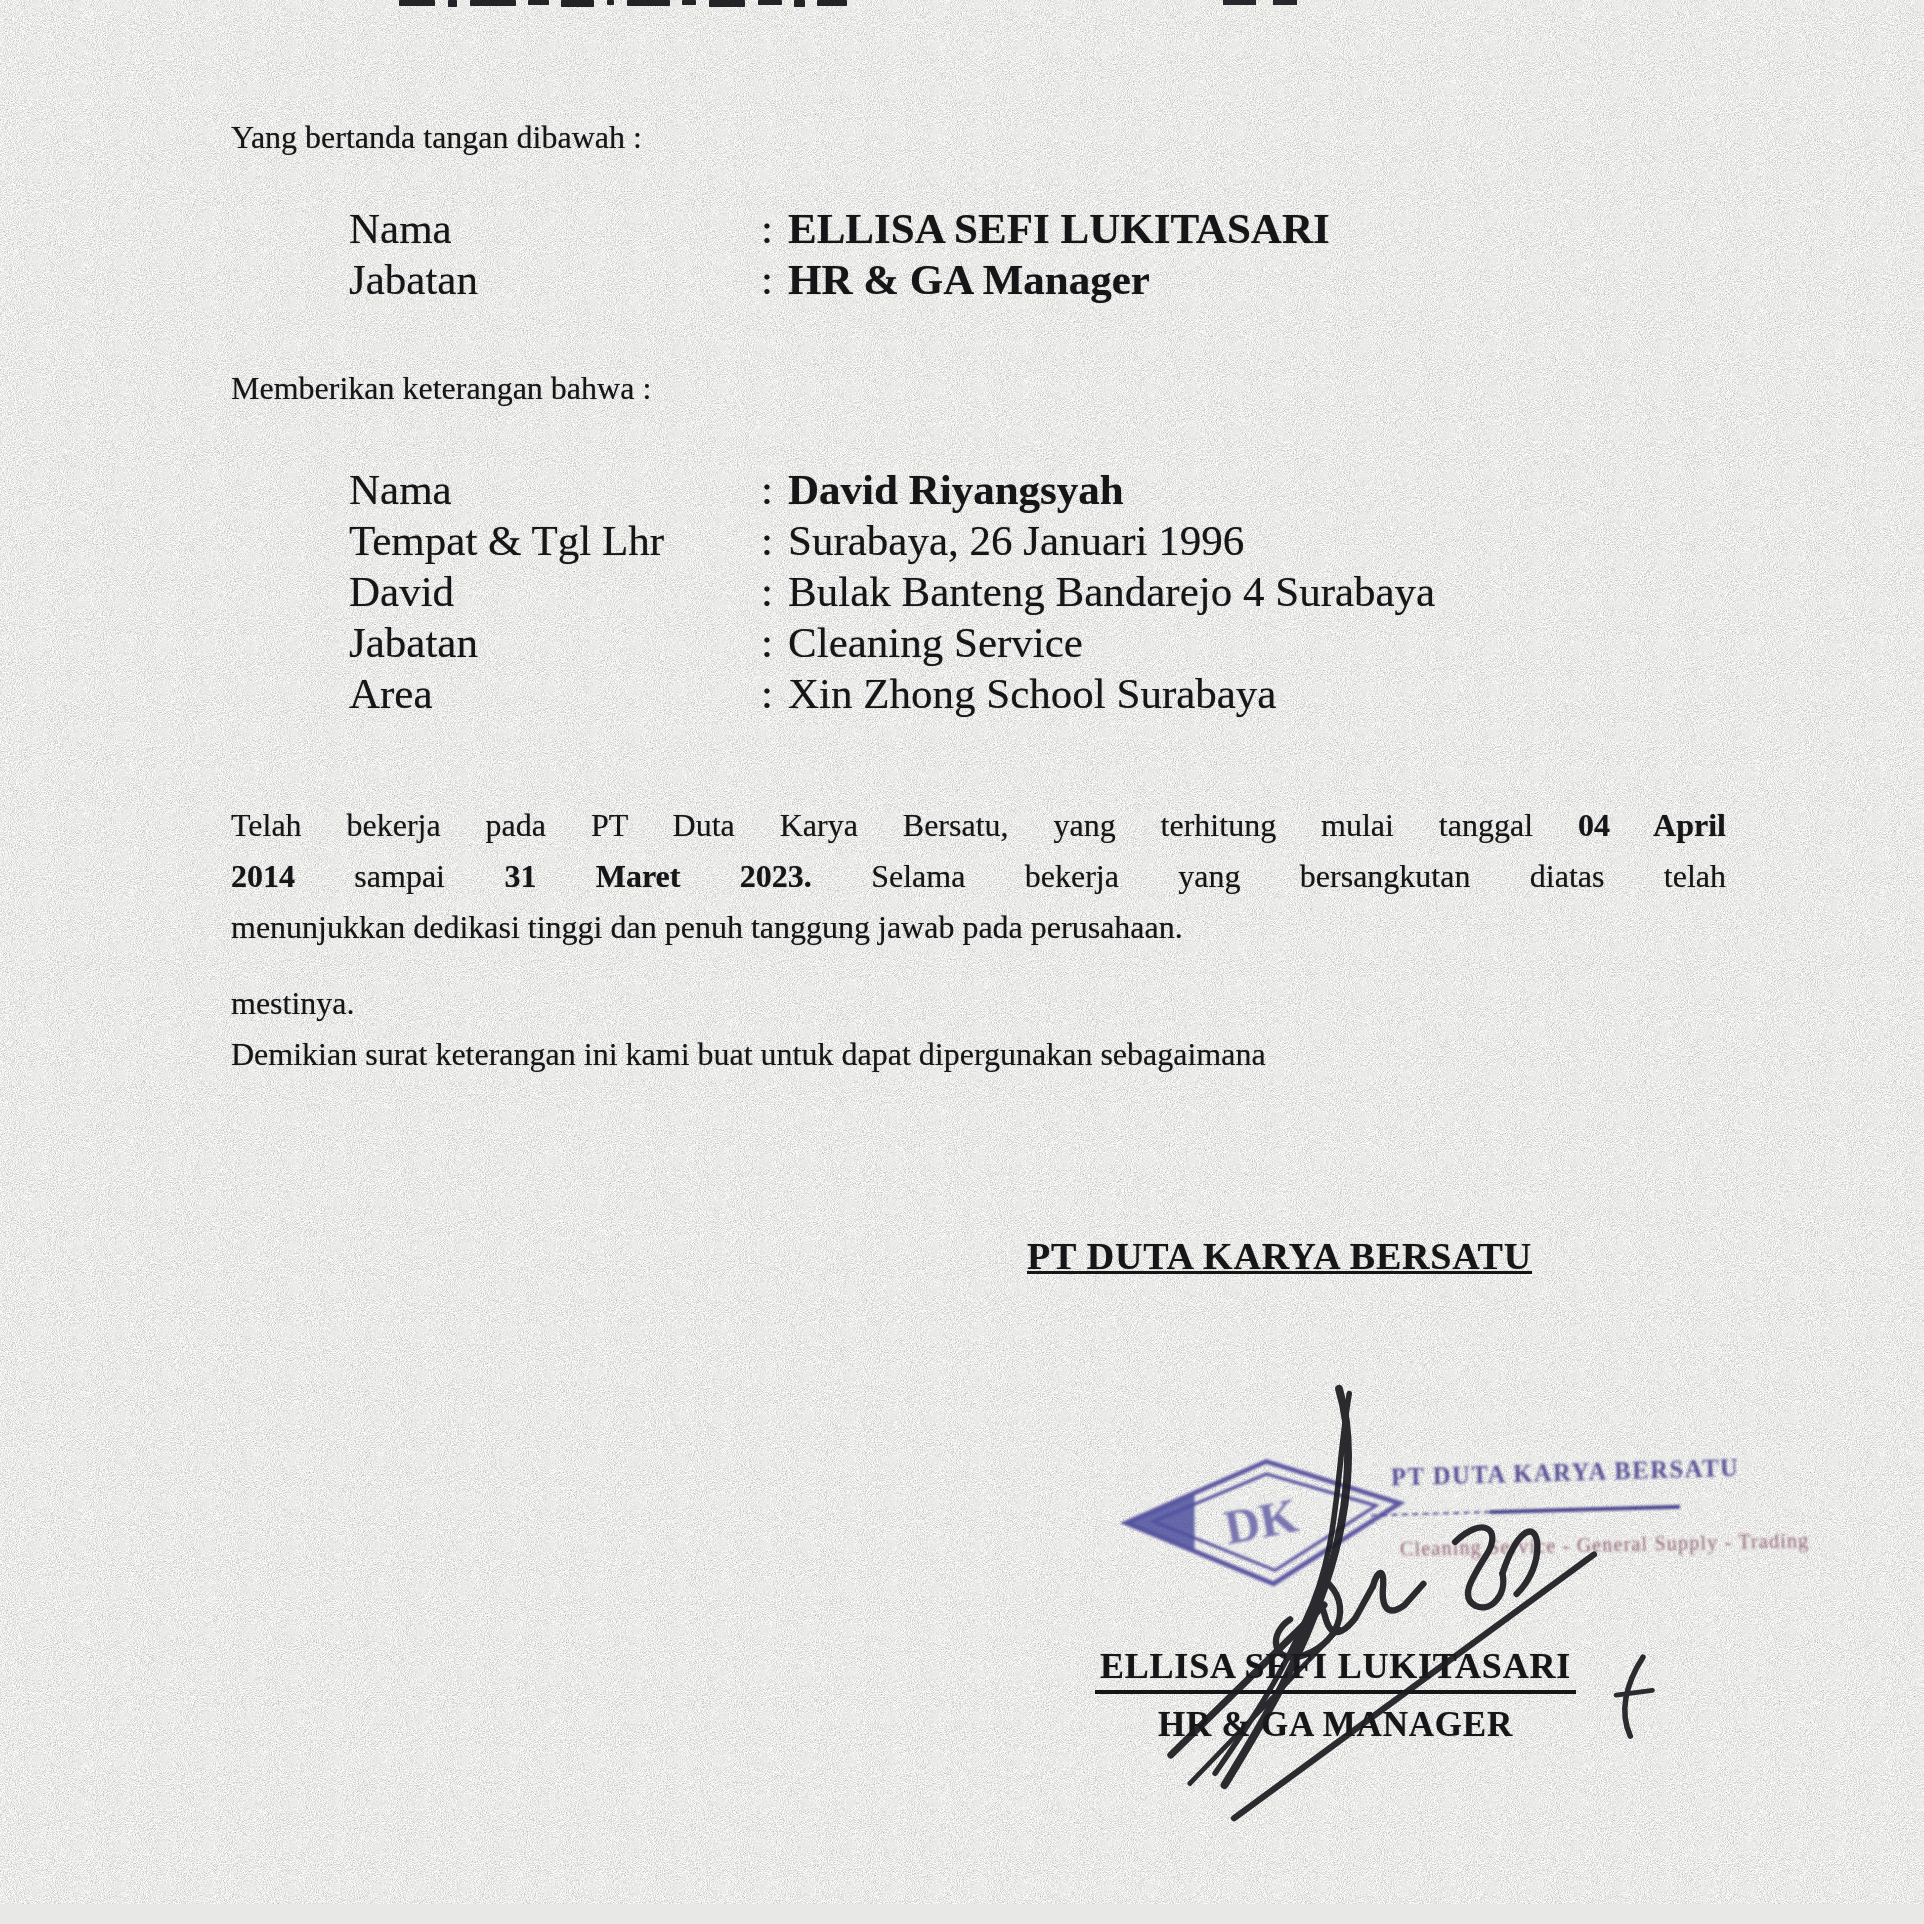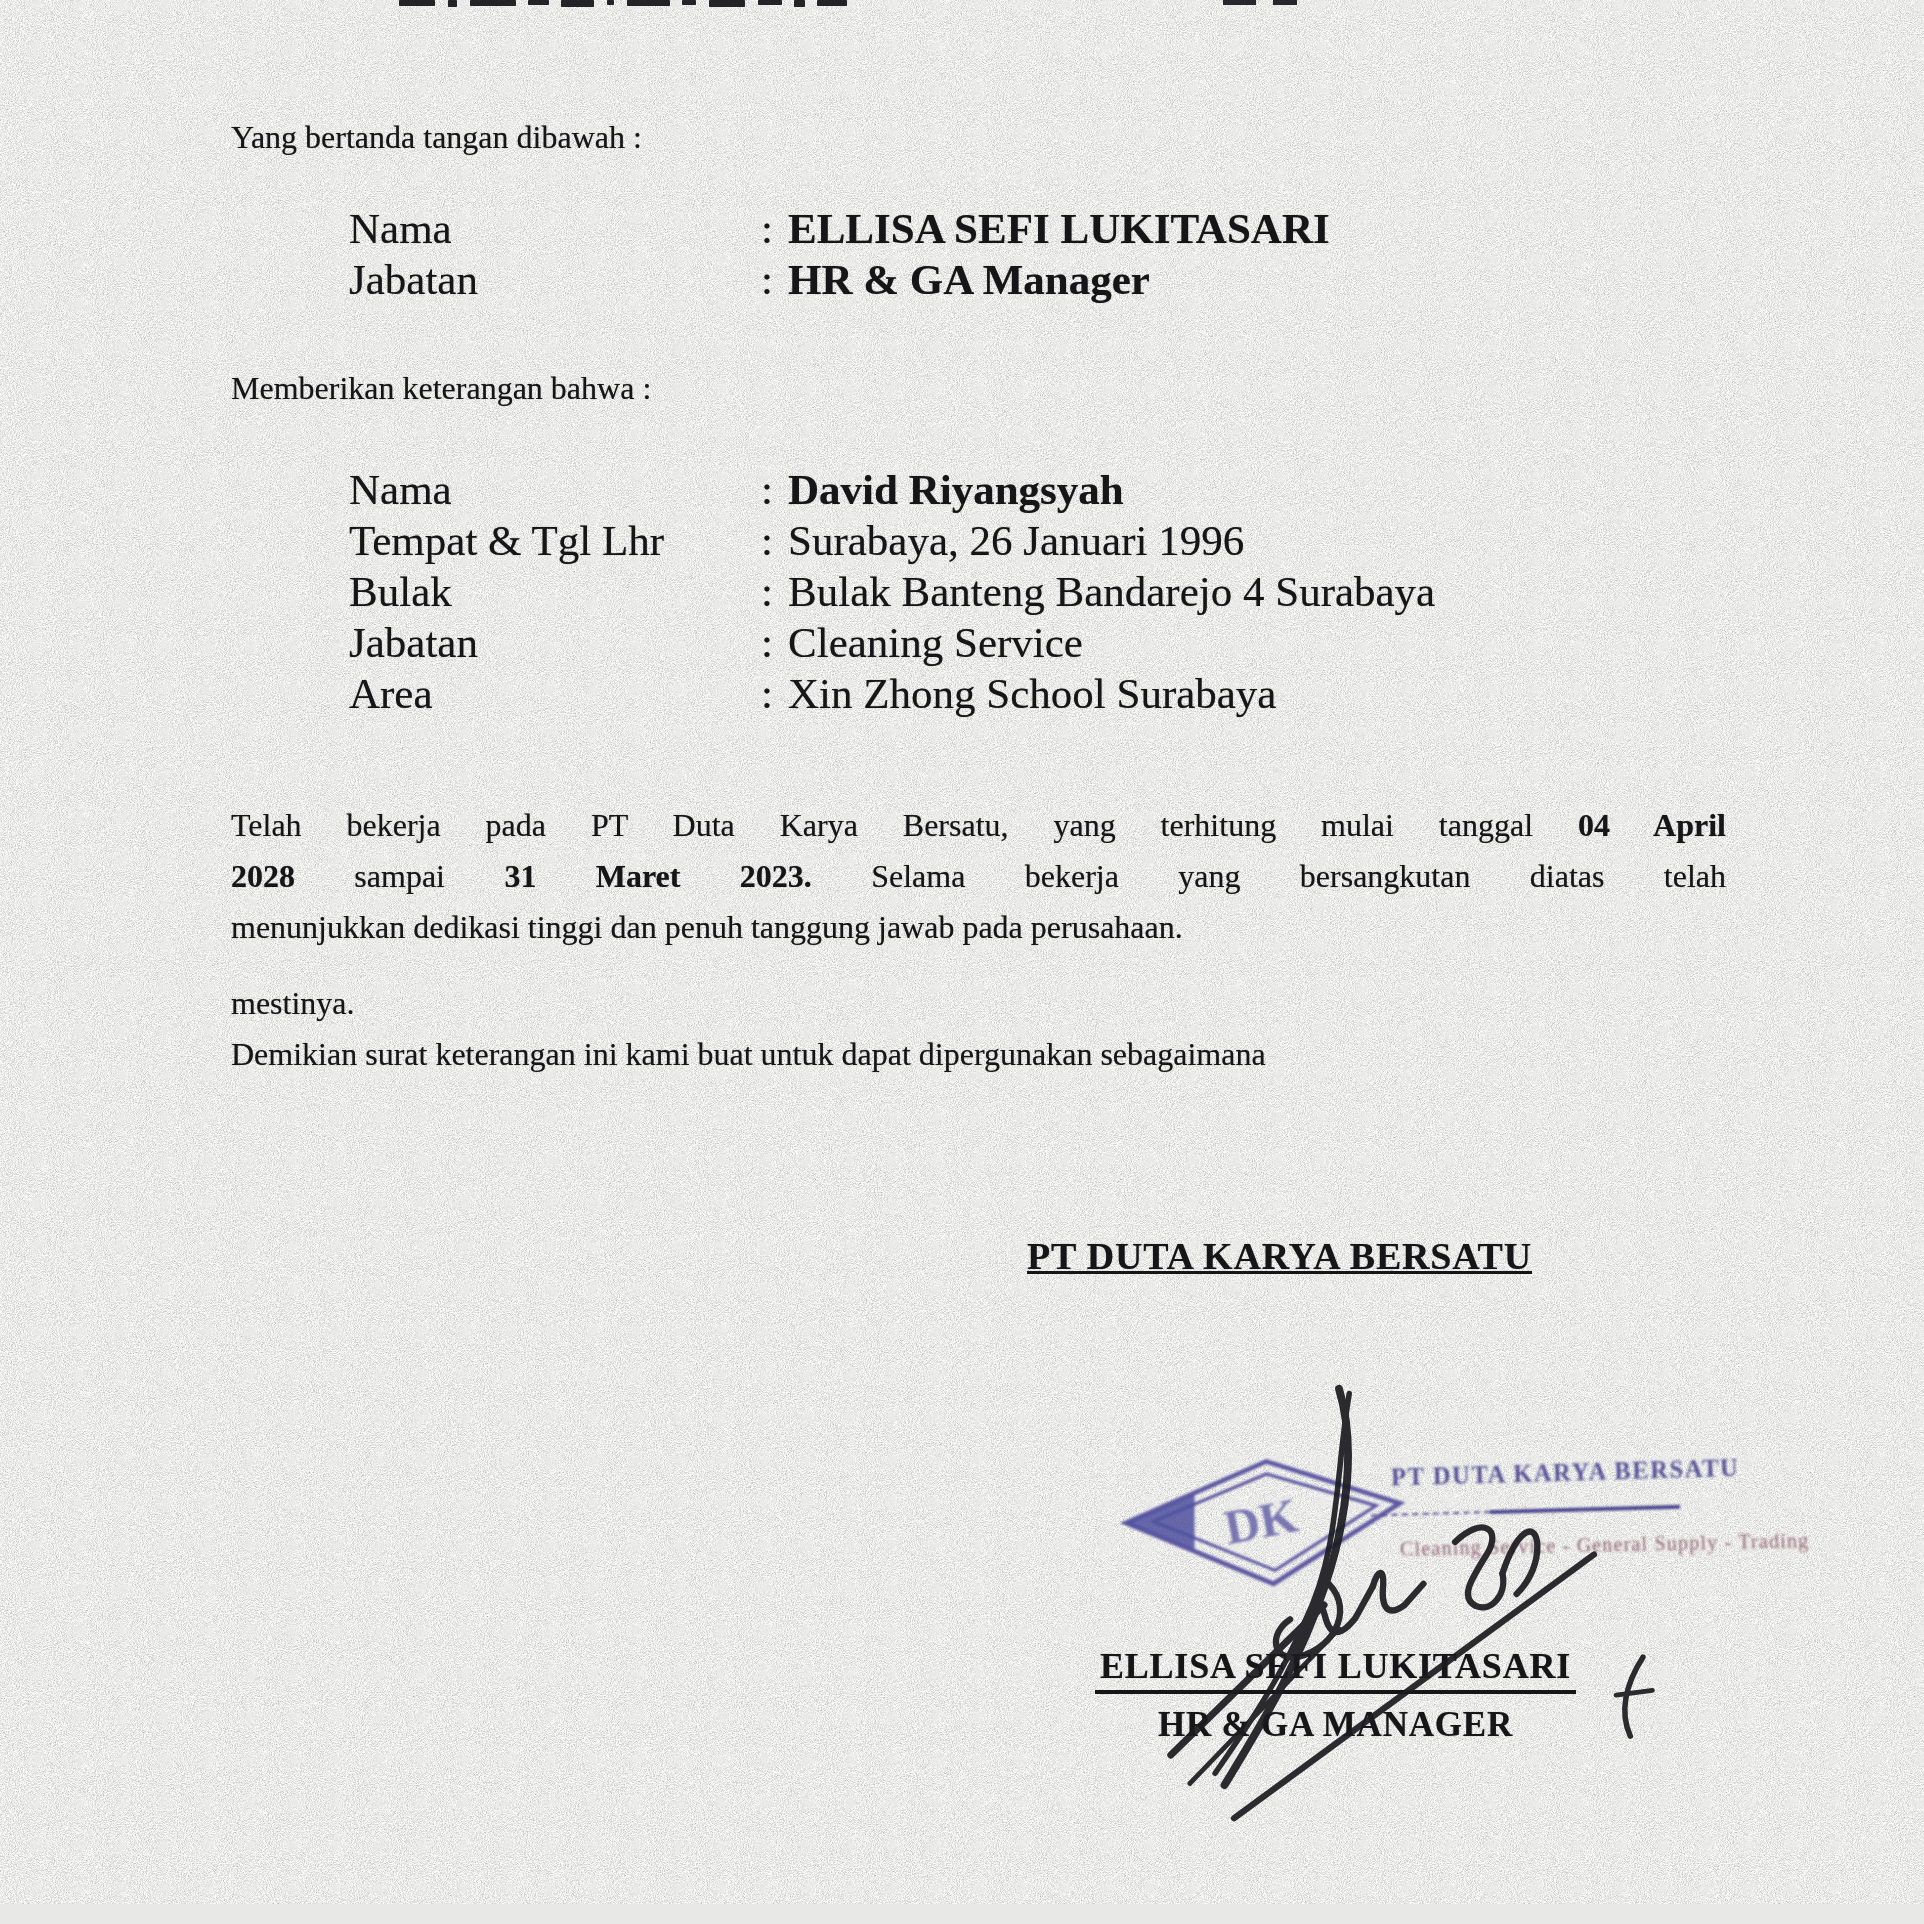--- a/index.html
+++ b/index.html
@@ -114,39 +114,39 @@
       <span class="flabel">Nama</span>
       <span class="fsep">:</span>
       <span class="fvalue bold">David Riyangsyah</span>
     </div>
     <div class="frow">
       <span class="flabel">Tempat &amp; Tgl Lhr</span>
       <span class="fsep">:</span>
       <span class="fvalue">Surabaya, 26 Januari 1996</span>
     </div>
     <div class="frow">
-      <span class="flabel">Bulak</span>
+      <span class="flabel">David</span>
       <span class="fsep">:</span>
       <span class="fvalue">Bulak Banteng Bandarejo 4 Surabaya</span>
     </div>
     <div class="frow">
       <span class="flabel">Jabatan</span>
       <span class="fsep">:</span>
       <span class="fvalue">Cleaning Service</span>
     </div>
     <div class="frow">
       <span class="flabel">Area</span>
       <span class="fsep">:</span>
       <span class="fvalue">Xin Zhong School Surabaya</span>
     </div>
   </div>
 
   <div class="para p1 ink">
       <div class="line"><span>Telah bekerja pada PT Duta Karya Bersatu, yang terhitung mulai tanggal </span><span class="b">04 April</span></div>
-      <div class="line"><span class="b">2028</span><span> sampai </span><span class="b">31 Maret 2023.</span><span> Selama bekerja yang bersangkutan diatas telah</span></div>
+      <div class="line"><span class="b">2014</span><span> sampai </span><span class="b">31 Maret 2023.</span><span> Selama bekerja yang bersangkutan diatas telah</span></div>
       <div class="line"><span>menunjukkan dedikasi tinggi dan penuh tanggung jawab pada perusahaan.</span></div>
     </div>
   <div class="para p2 ink">
       <div class="line"><span>mestinya.</span></div>
       <div class="line"><span>Demikian surat keterangan ini kami buat untuk dapat dipergunakan sebagaimana</span></div>
     </div>
 
   <div class="company-heading ink">PT DUTA KARYA BERSATU</div>
 
   <div class="stamp-text">PT DUTA KARYA BERSATU</div>

